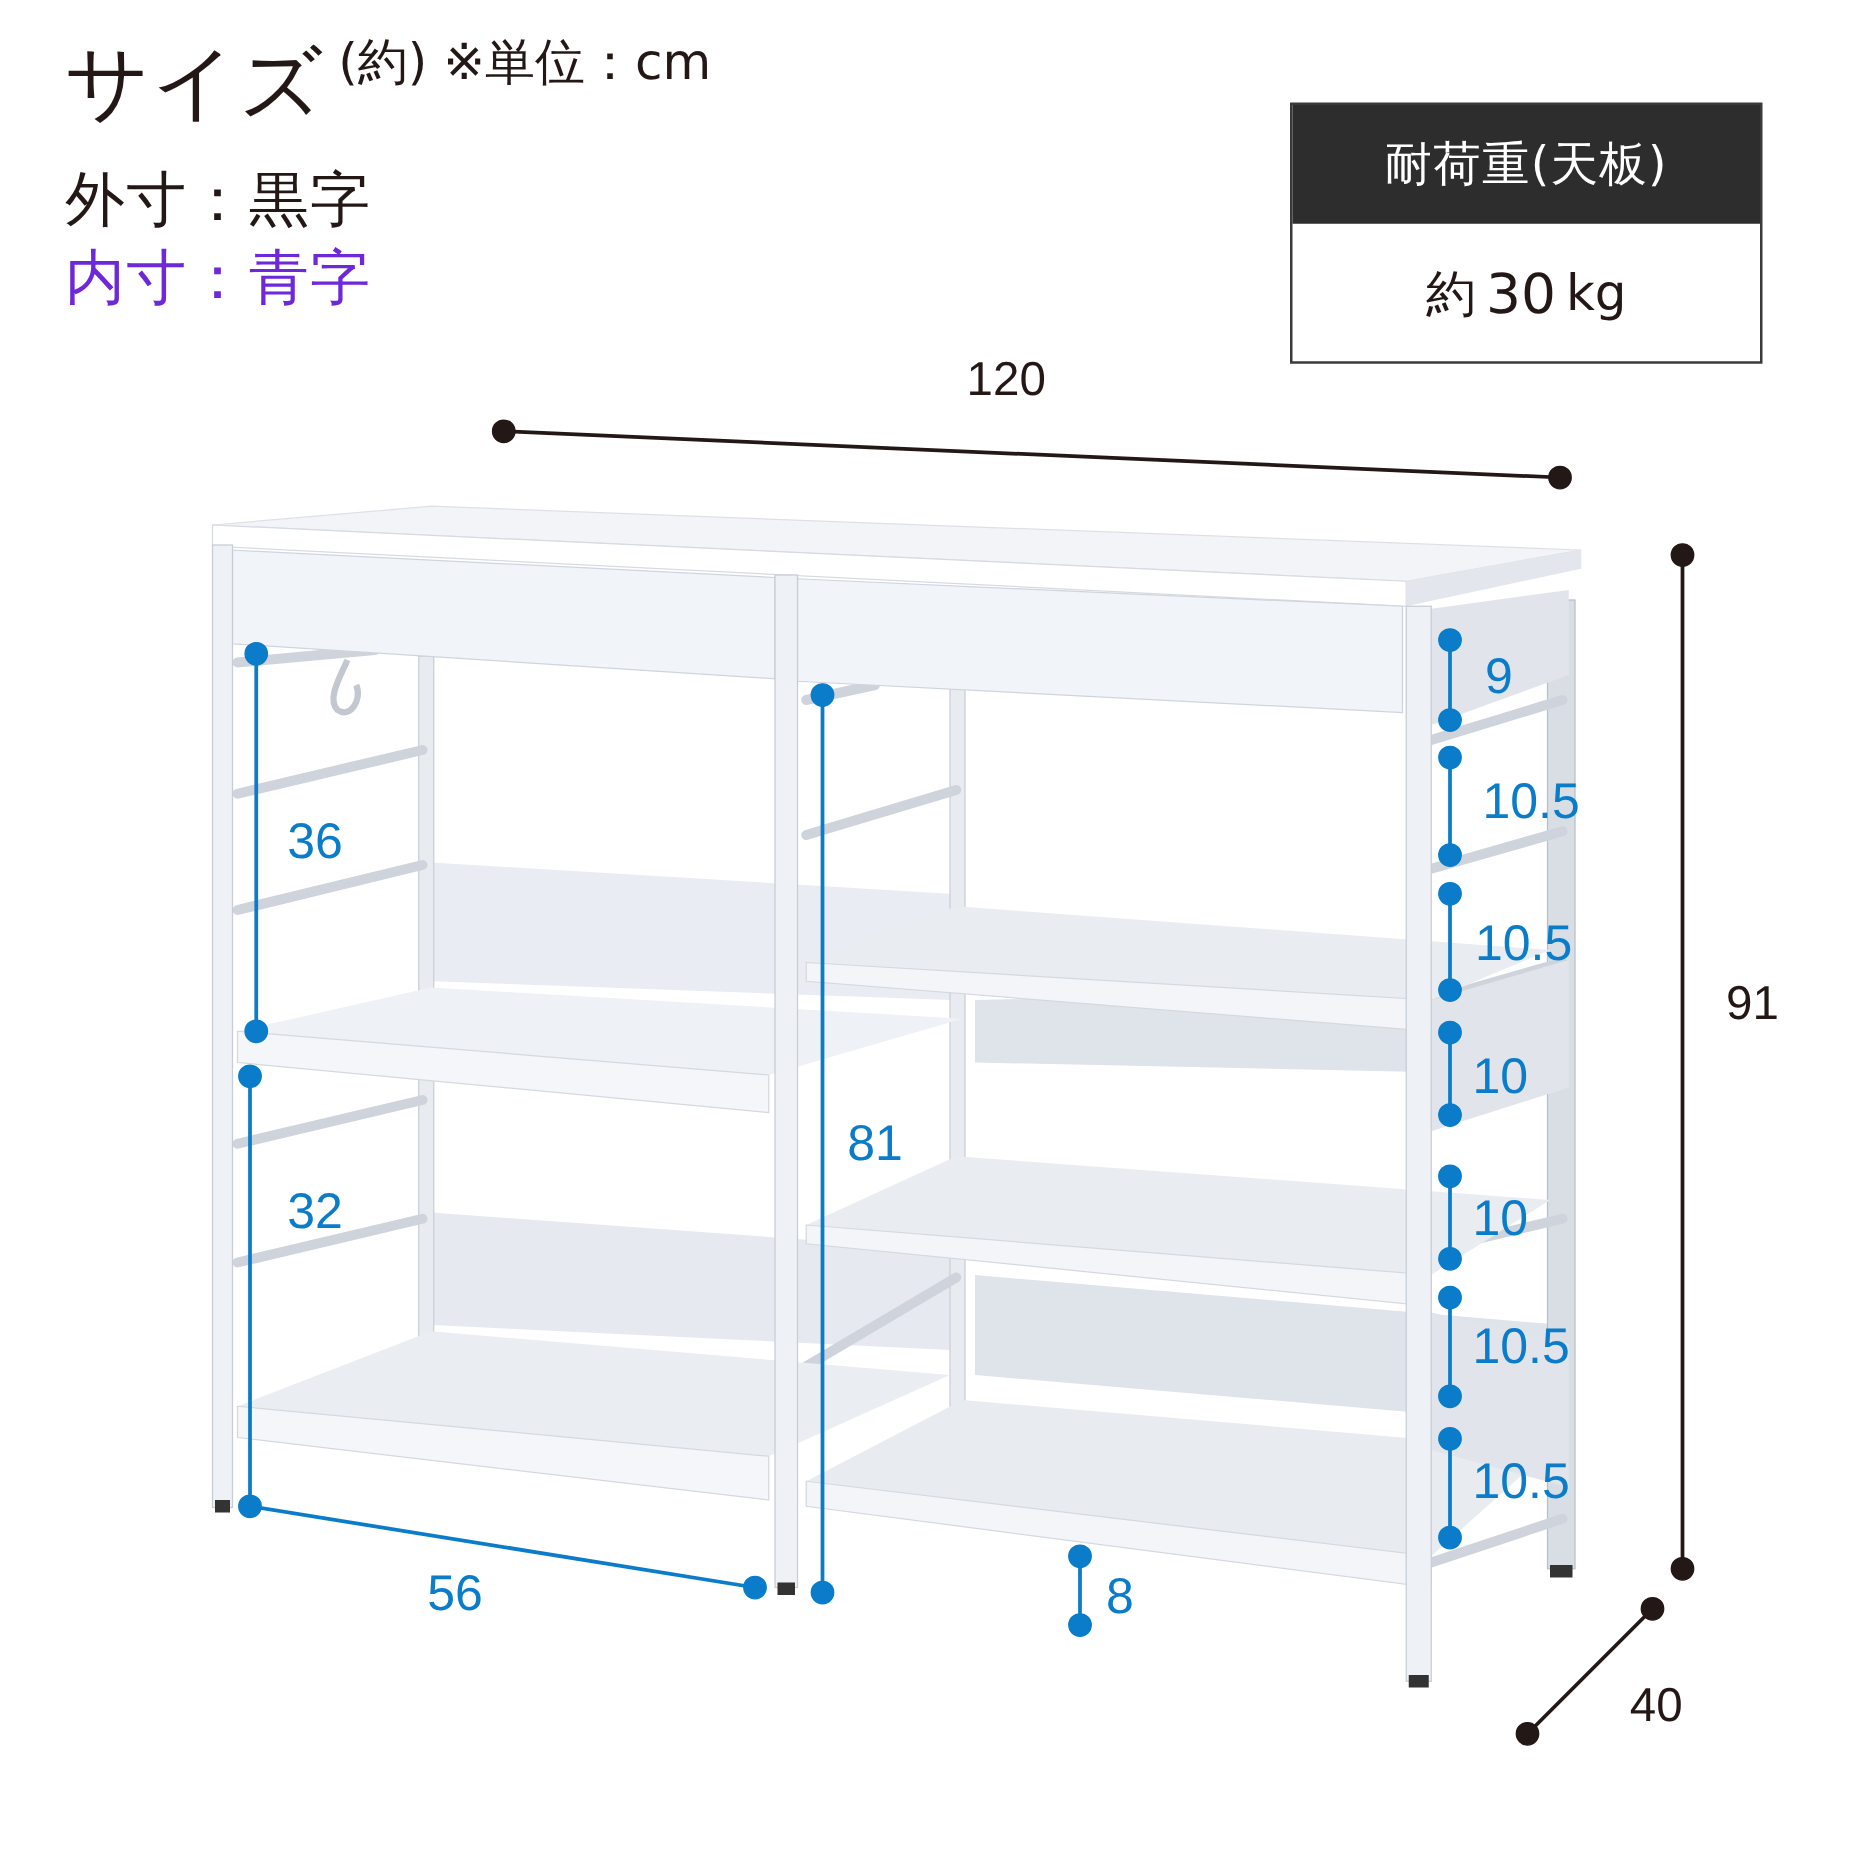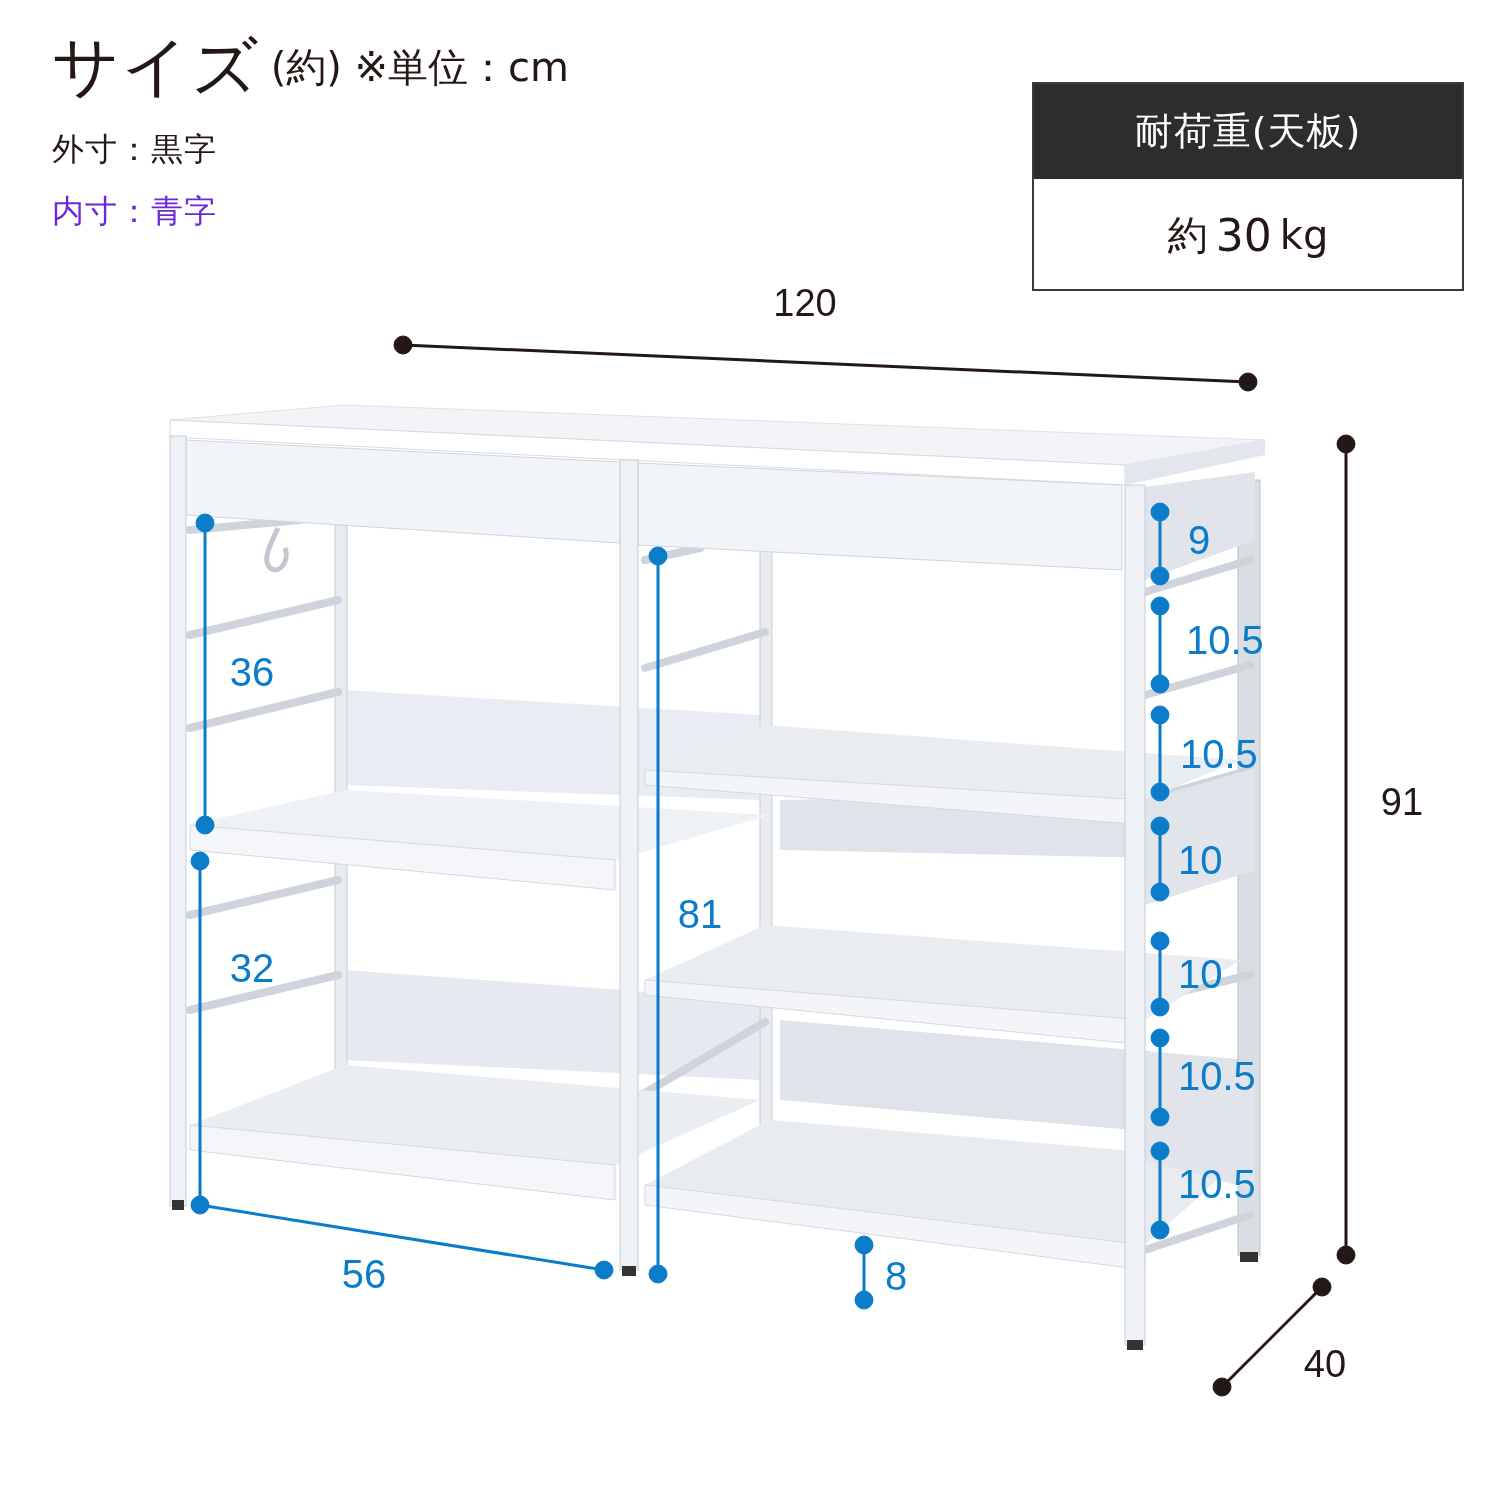--- a/index.html
+++ b/index.html
@@ -1,24 +1,24 @@
 <!DOCTYPE html>
 <html><head>
 <meta charset="utf-8">
 <style>
   html, body { margin:0; padding:0; background:#ffffff; }
   body { width:1500px; height:1500px; position:relative; overflow:hidden;
          font-family:"DejaVu Sans", "Liberation Sans", sans-serif; color:#231815; }
-  .title { position:absolute; left:52px; top:22px; display:flex; align-items:center; }
+  .title { position:absolute; left:52px; top:22px; display:flex; align-items:flex-start; }
   .title .main { font-size:66px; letter-spacing:2px; font-weight:400; }
   .title .sub { font-size:40px; margin-left:10px; }
-  .legend { position:absolute; left:52px; font-size:32px; letter-spacing:1px; }
+  .legend { position:absolute; left:52px; font-size:48px; letter-spacing:1px; }
   .legend.outer { top:128px; color:#231815; }
   .legend.inner { top:190px; color:#6d28d9; }
-  .load-box { position:absolute; left:1032px; top:82px; width:432px; height:209px;
+  .load-box { position:absolute; left:1032px; top:82px; width:378px; height:209px;
               border:2px solid #3a3a3a; box-sizing:border-box; background:#fff; }
   .load-head { height:95px; background:#2d2d2d; color:#ffffff; font-size:38px;
                display:flex; align-items:center; justify-content:center; letter-spacing:1px; }
   .load-val { height:112px; display:flex; align-items:center; justify-content:center;
               font-size:40px; color:#231815; }
   .load-val .num { font-size:44px; margin:0 8px; }
   svg.drawing { position:absolute; left:0; top:0; }
   .dimtxt { font-family:"Liberation Sans", "DejaVu Sans", sans-serif; }
 </style>
 </head>

